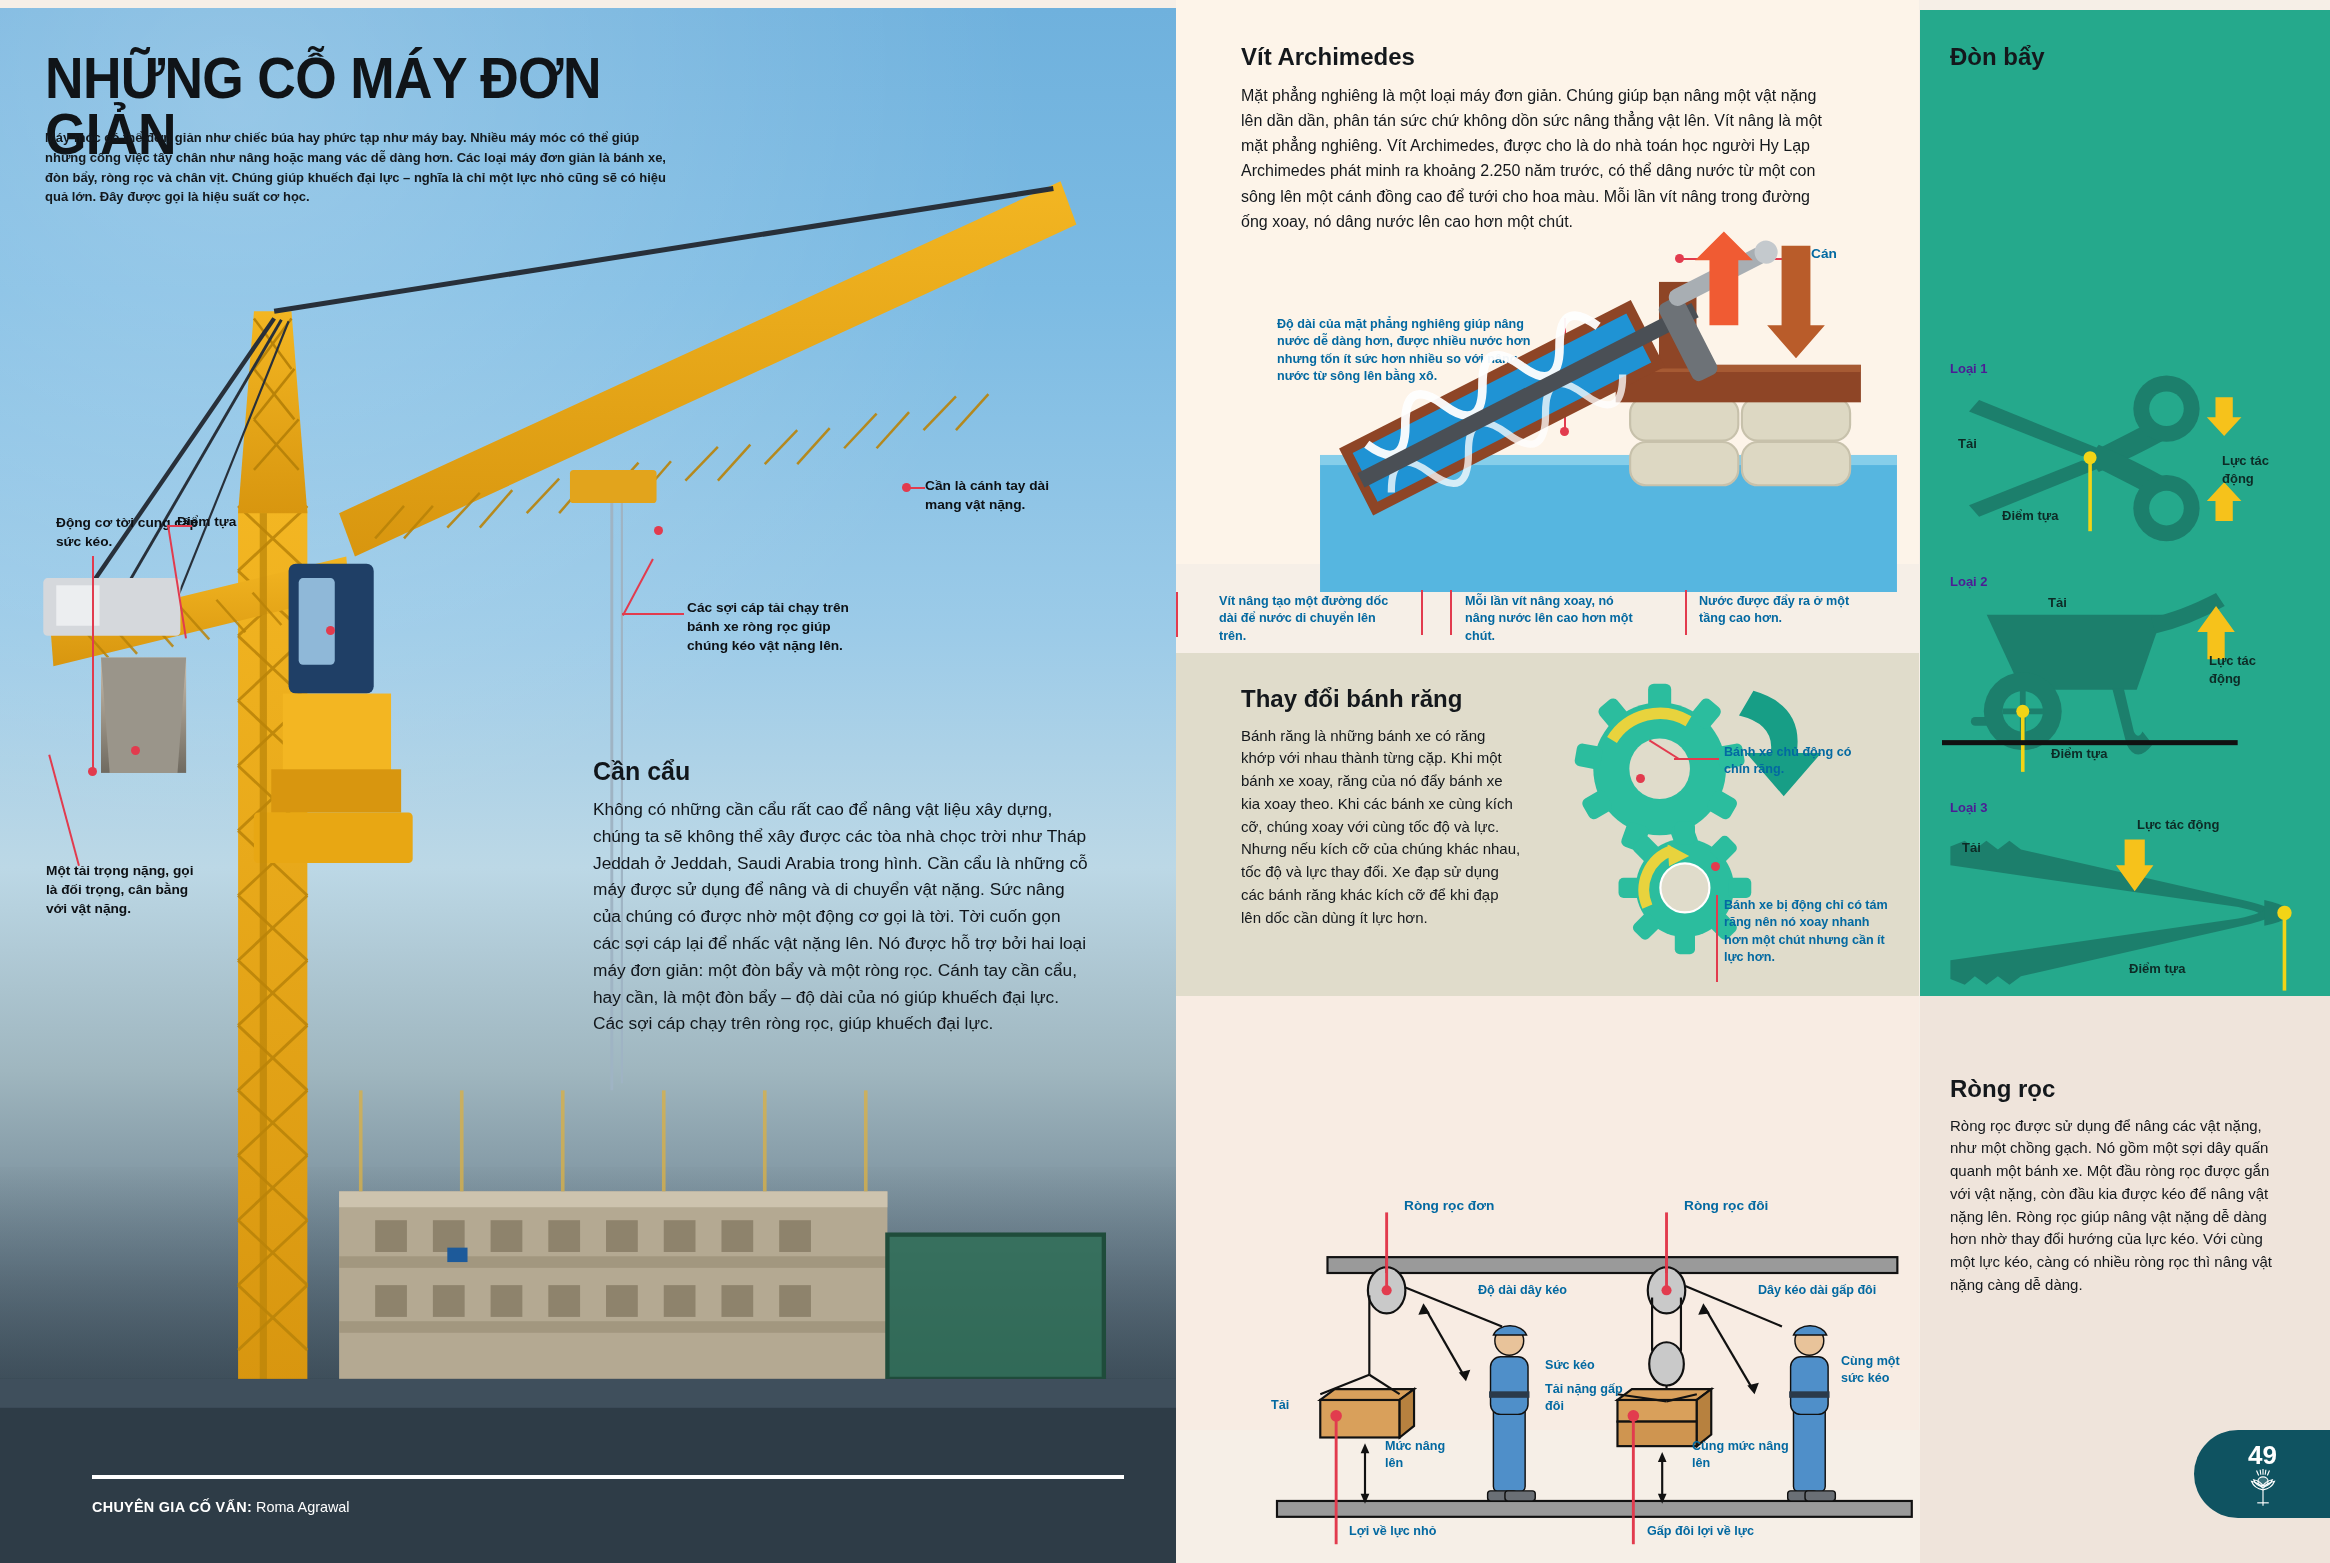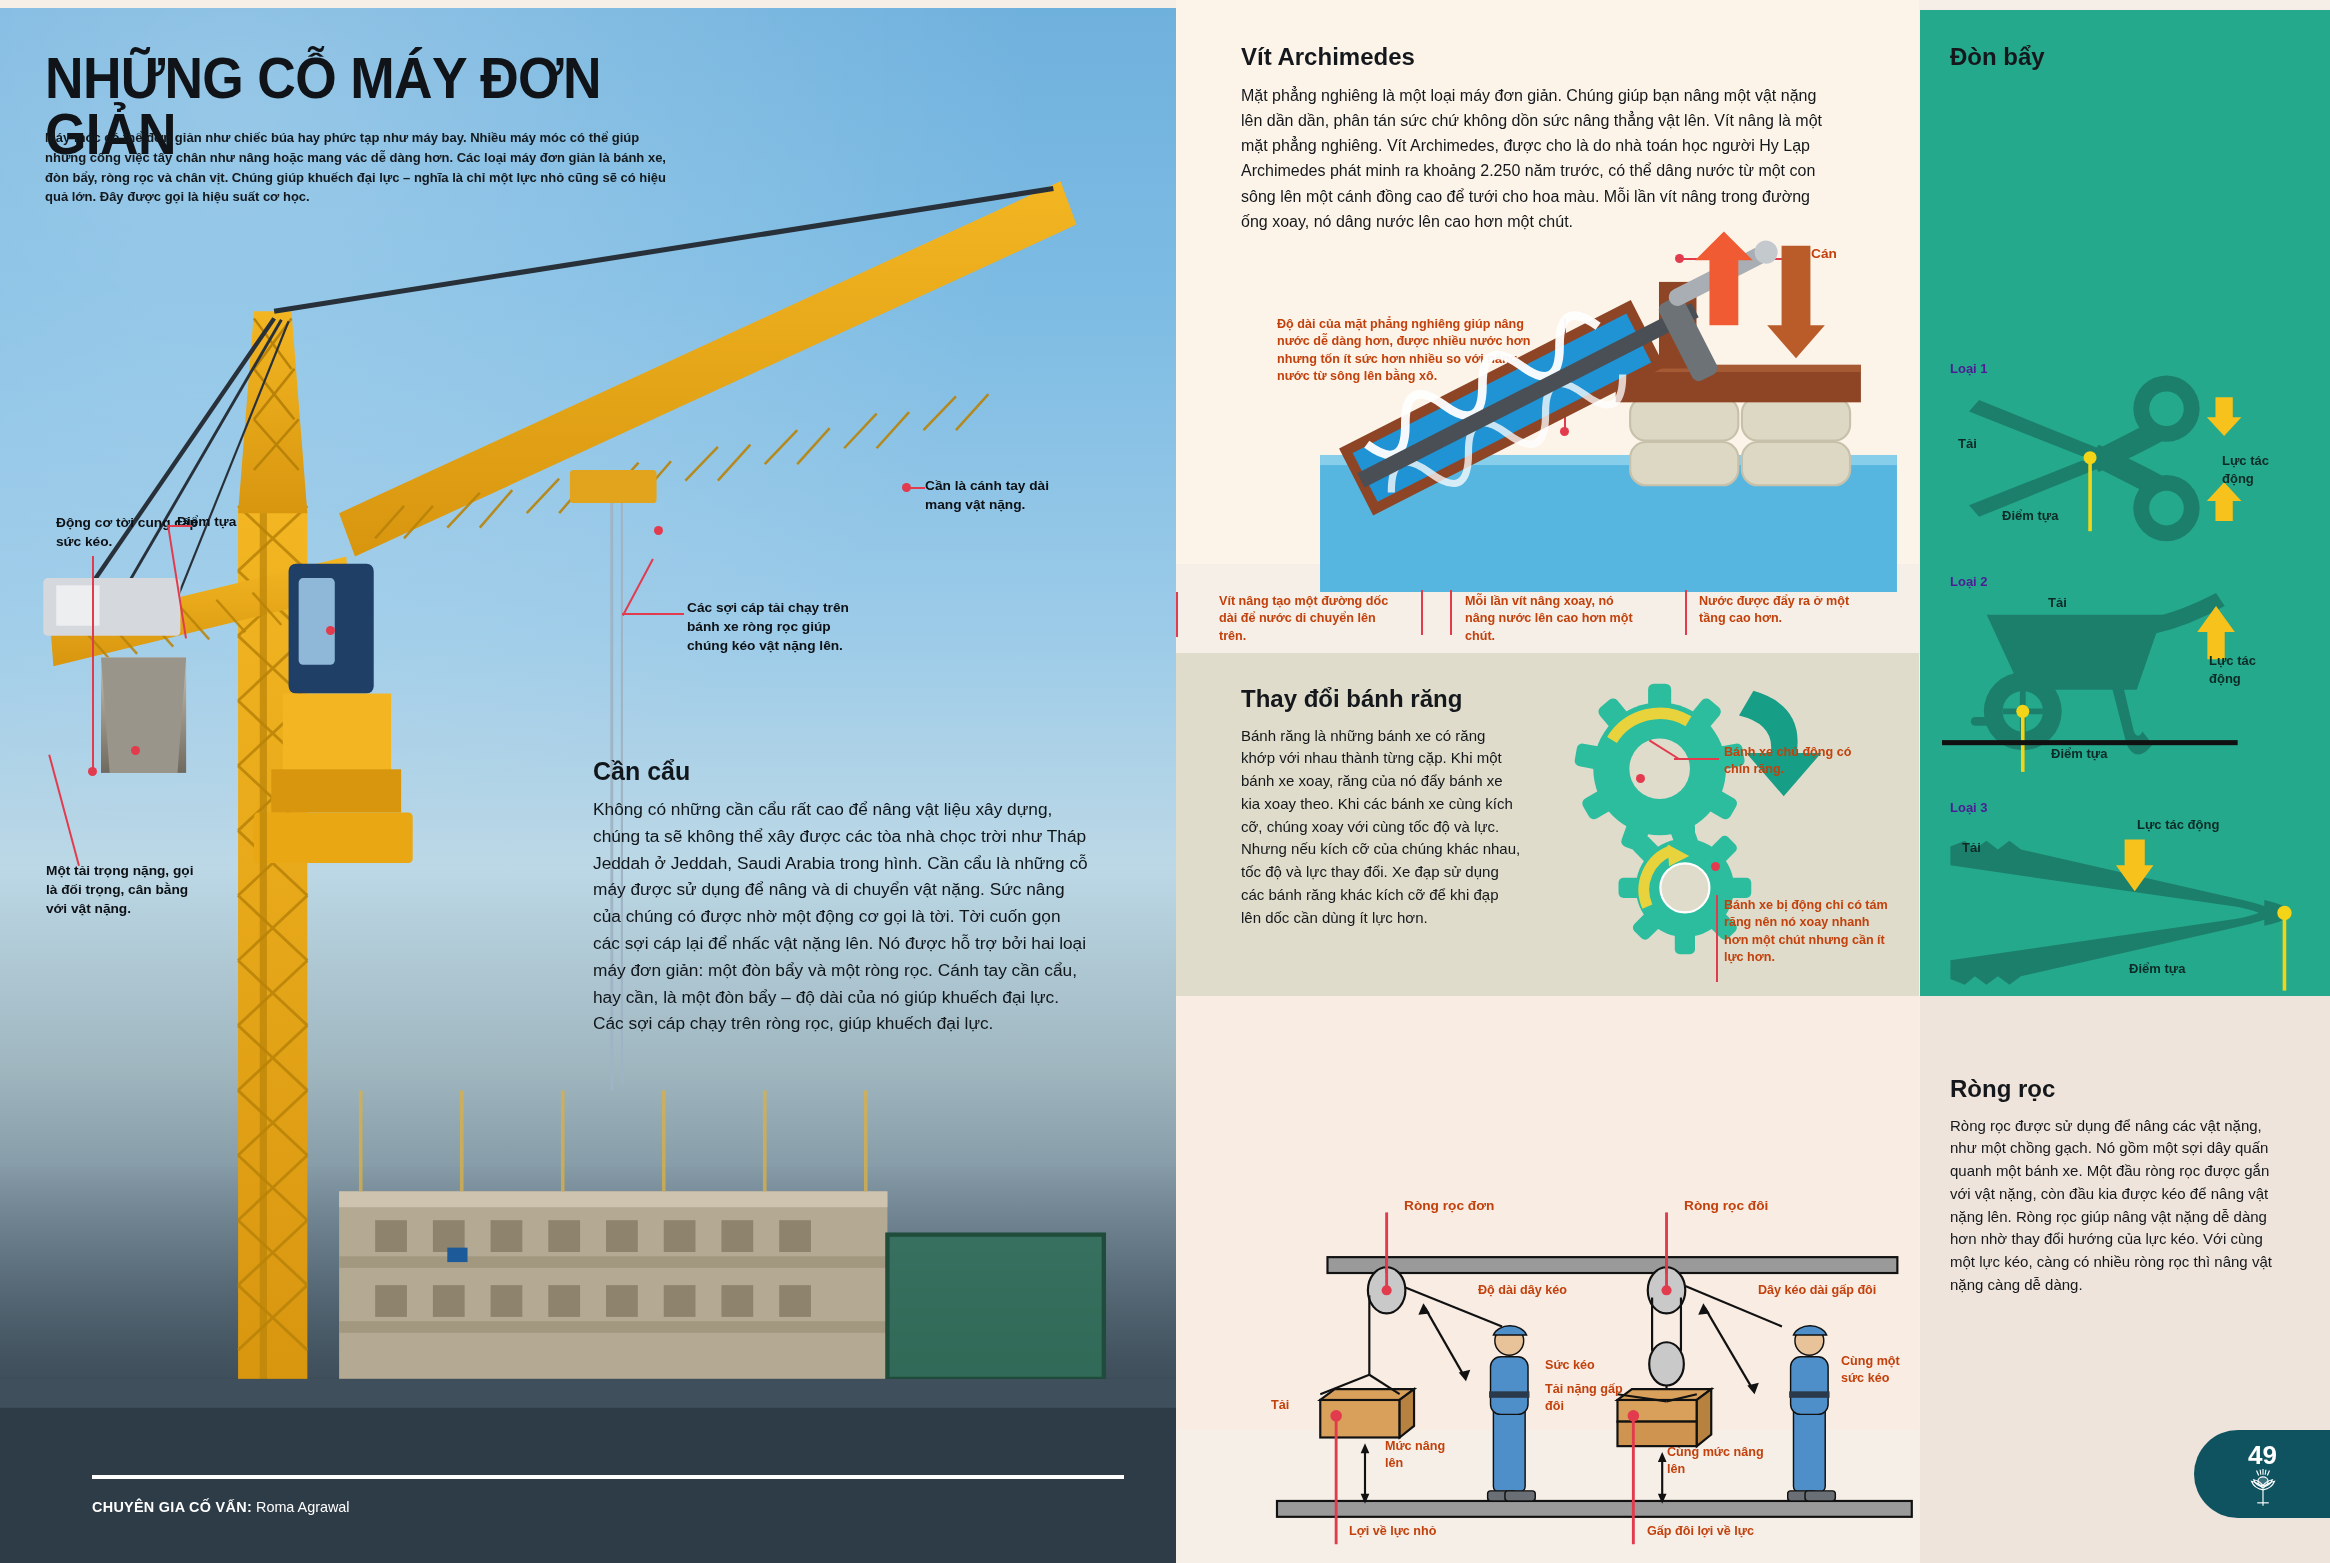--- a/index.html
+++ b/index.html
@@ -66,21 +66,21 @@
     position:absolute;left:1920px;top:10px;width:411px;height:996px;background:#25a98c;
   }
   .pulley-text{
     position:absolute;left:1920px;top:996px;width:411px;height:567px;background:#efe4db;
   }
 
   h2.sec{font-size:24px;margin:0 0 11.5px 0;color:#14181c;font-weight:bold;}
   p.body{font-size:16px;line-height:1.58;margin:0;color:#14181c;}
   p.body.sm{font-size:15px;line-height:1.52;}
 
-  .anno{position:absolute;font-size:12.6px;line-height:1.38;font-weight:bold;color:#c2410c;}
+  .anno{position:absolute;font-size:12.6px;line-height:1.38;font-weight:bold;color:#0369a1;}
   .anno.big{font-size:13.7px;}
   .vbar{position:absolute;width:2.2px;background:#e23b4e;}
   .rdot{position:absolute;width:9.4px;height:9.4px;border-radius:50%;background:#e23b4e;}
   .rline{position:absolute;background:#e23b4e;}
 
   
   .lev-label{position:absolute;font-size:13px;font-weight:bold;color:#0d2b26;}
   .lev-type{position:absolute;font-size:13px;font-weight:bold;color:#4c1d95;}
 
   .pagebadge{
@@ -491,21 +491,21 @@
     <div class="anno" style="left:302px;top:286px;width:144px;">Độ dài dây kéo</div>
     <div class="anno" style="left:582px;top:286px;width:159px;">Dây kéo dài gấp đôi</div>
 
     <div class="anno" style="left:369px;top:361px;">Sức kéo</div>
     <div class="anno" style="left:665px;top:357px;width:68px;">Cùng một sức kéo</div>
 
     <div class="anno" style="left:95px;top:401px;">Tải</div>
     <div class="anno" style="left:369px;top:385px;width:87px;">Tải nặng gấp đôi</div>
 
     <div class="anno" style="left:209px;top:442px;width:79px;">Mức nâng lên</div>
-    <div class="anno" style="left:491px;top:442px;width:115px;margin-top:6px;">Cùng mức nâng lên</div>
+    <div class="anno" style="left:516px;top:442px;width:115px;">Cùng mức nâng lên</div>
 
     <div class="anno" style="left:173px;top:527px;width:94px;">Lợi về lực nhỏ</div>
     <div class="anno" style="left:471px;top:527px;width:108px;">Gấp đôi lợi về lực</div>
   </section>
 
   <section class="levers">
     <div style="position:absolute;left:30px;top:33px;width:346px;">
       <h2 class="sec">Đòn bẩy</h2>
     </div>
 

